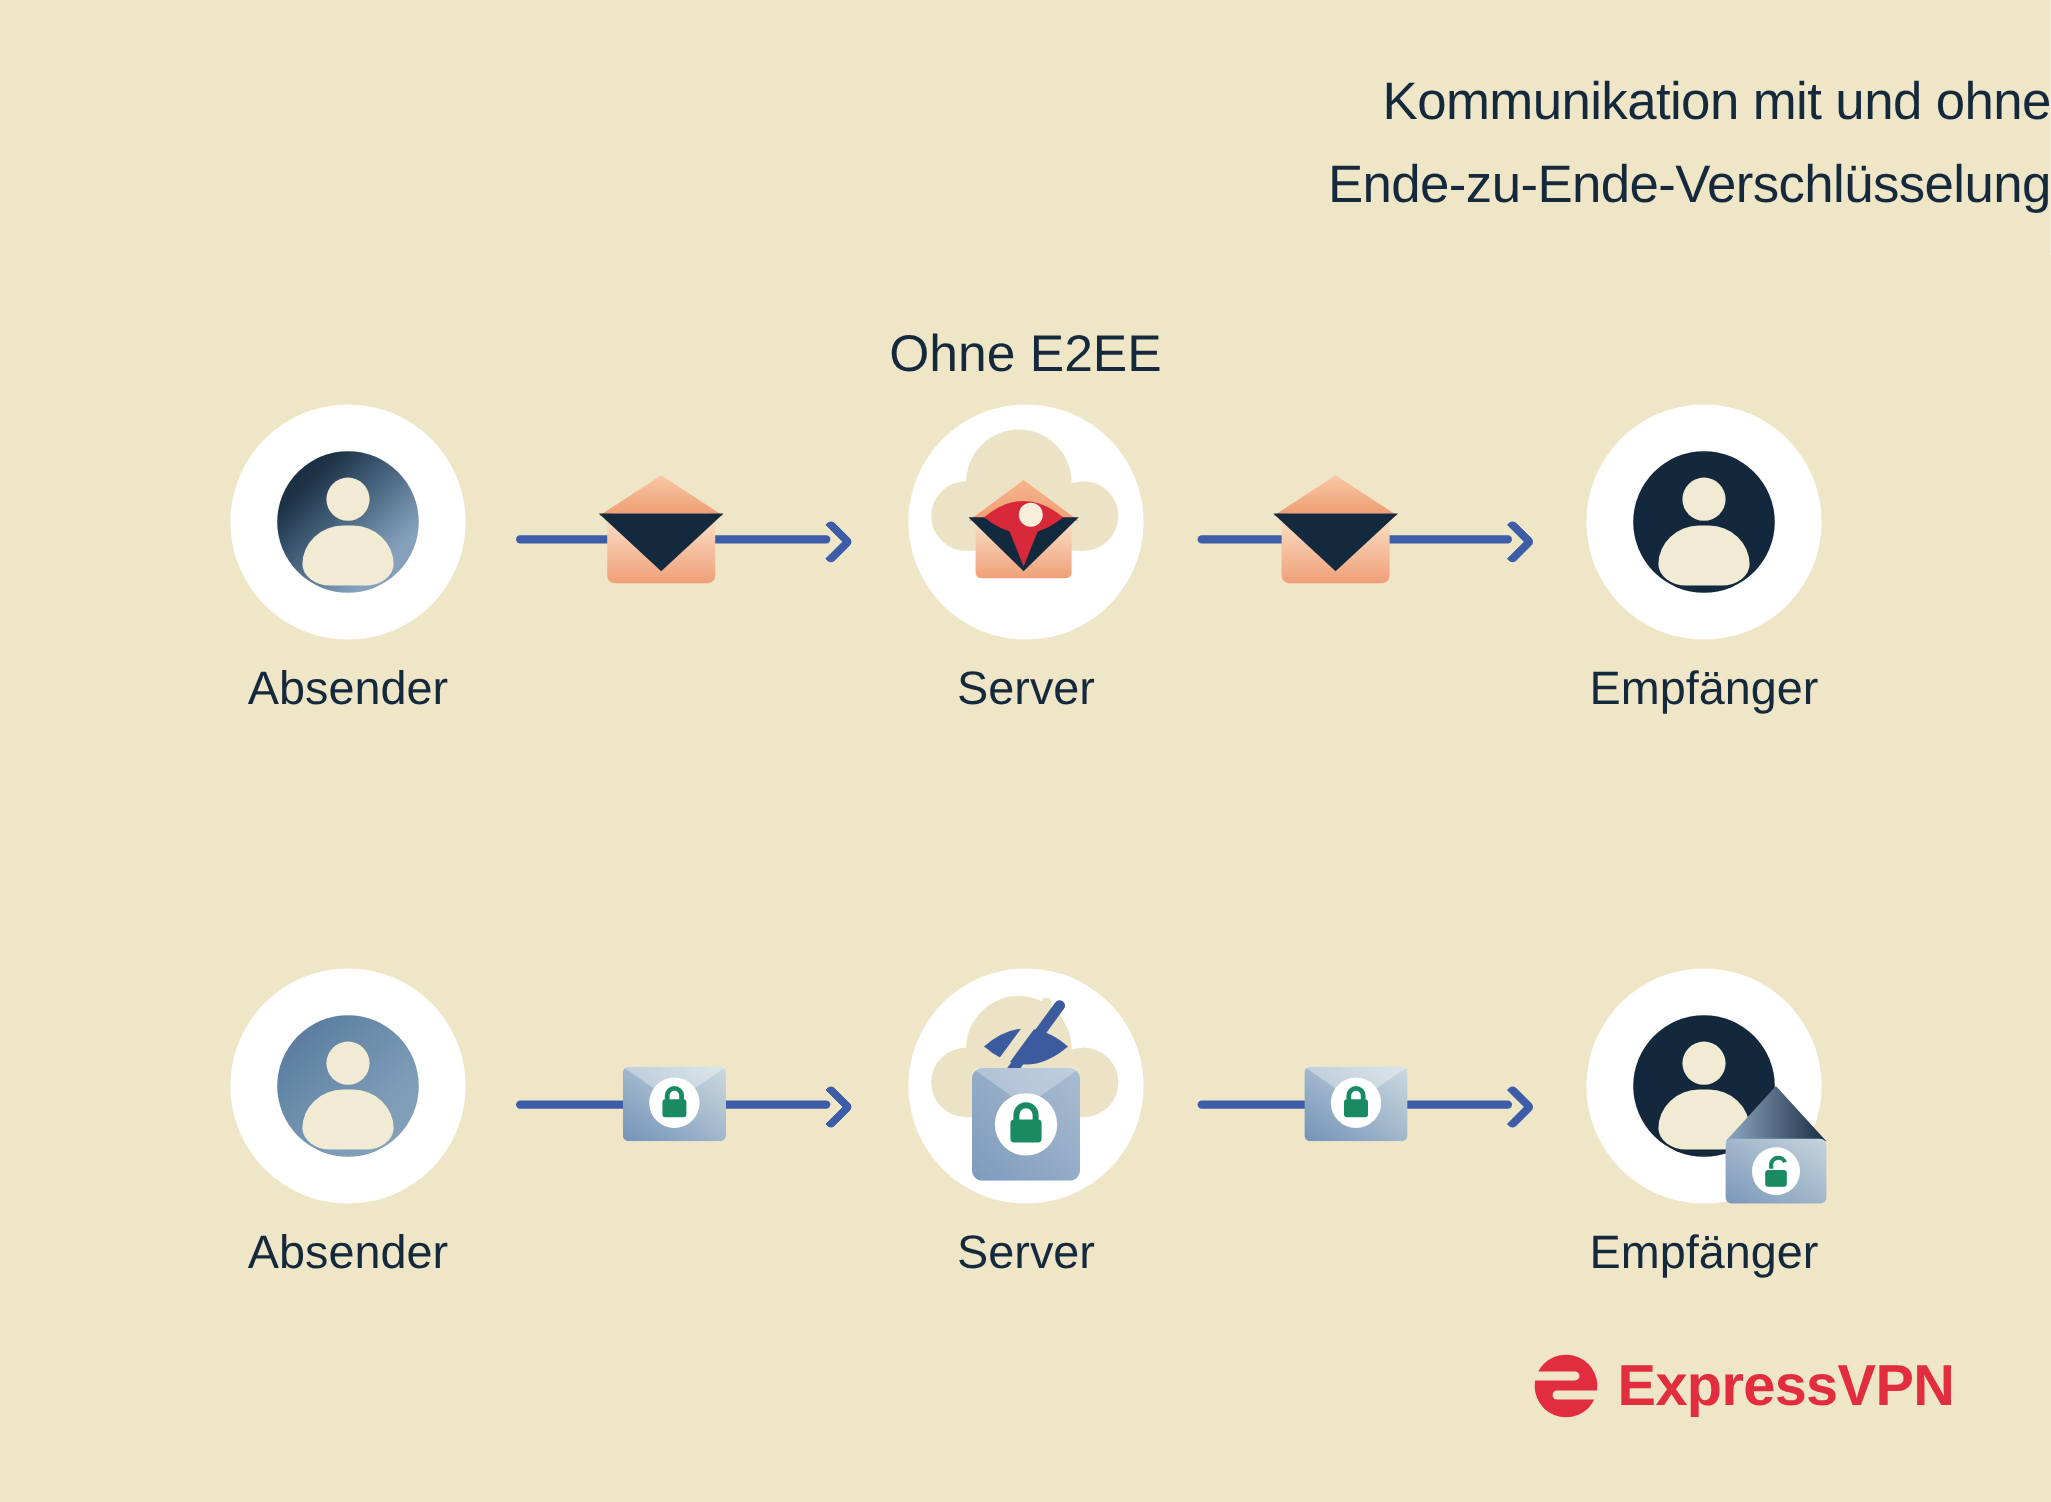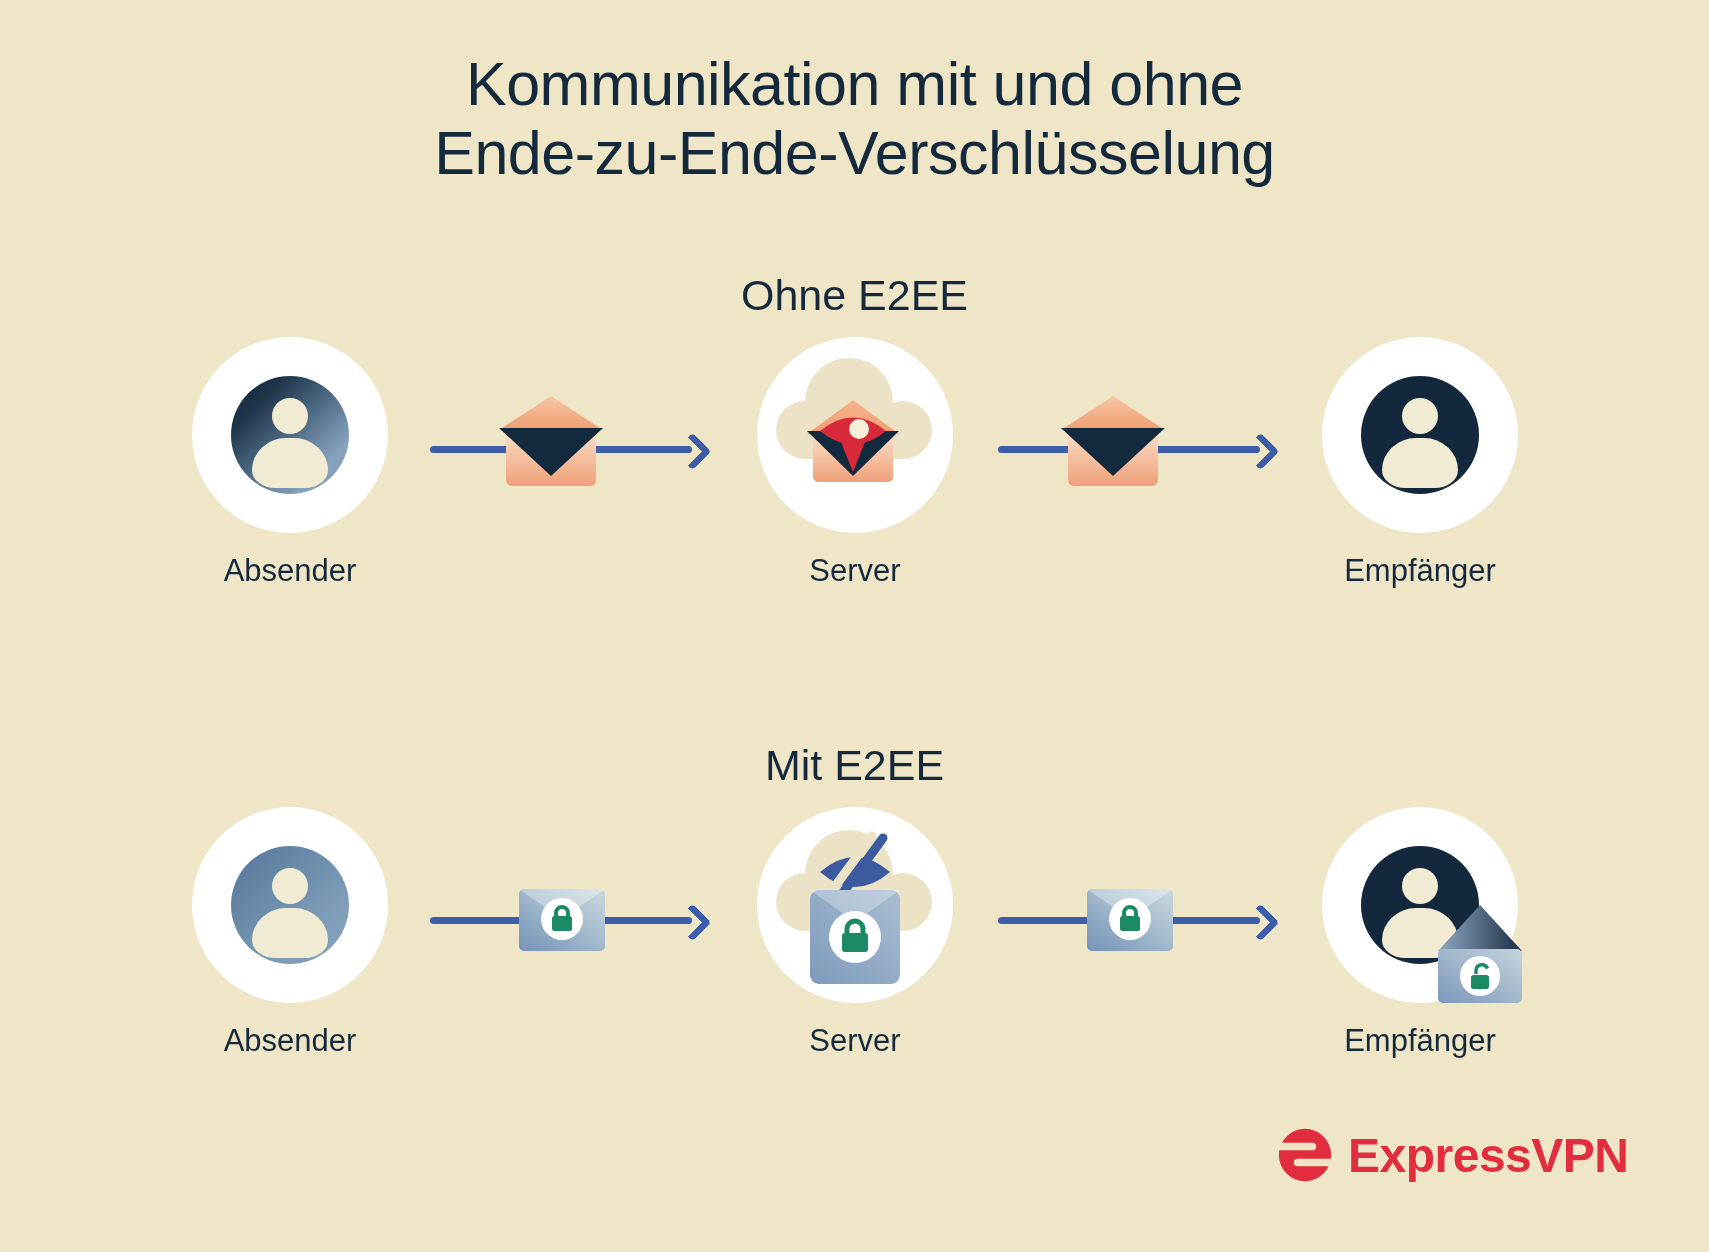--- a/index.html
+++ b/index.html
@@ -10,37 +10,37 @@
     --green:#1a8a63;
     --brand:#e12d3d;
     --person:#f2ebd3;
     --cloud:#ece3c6;
   }
   html,body{margin:0;padding:0;background:#ffffff;}
   .canvas{
     position:relative;width:1709px;height:1252px;background:var(--bg);
     overflow:hidden;font-family:"Liberation Sans", sans-serif;color:var(--navy);
   }
-  .title{position:absolute;left:0;top:50px;width:100%;text-align:center;
-         font-size:61px;line-height:69px;letter-spacing:-0.5px;color:var(--navy);}
+  .title{position:absolute;left:0;top:50px;width:100%;text-align:right;
+         font-size:44px;line-height:69px;letter-spacing:-0.5px;color:var(--navy);}
   .heading{position:absolute;left:0;width:100%;text-align:center;font-size:43px;color:var(--navy);margin-top:38px;}
   .circle{position:absolute;width:196px;height:196px;border-radius:50%;background:#ffffff;}
   .inner{position:absolute;left:39px;top:39px;width:118px;height:118px;border-radius:50%;overflow:hidden;}
   .g-sender1{background:linear-gradient(135deg,#13283c 0%,#1d3348 22%,#4a6781 48%,#87a2bc 78%,#7e9ab6 100%);}
   .g-sender2{background:linear-gradient(135deg,#54749a 0%,#688aa8 35%,#7e9cb8 70%,#88a4bd 100%);}
   .g-dark{background:#13283c;}
   .p-head{position:absolute;left:50%;top:22px;width:36px;height:36px;margin-left:-18px;
           border-radius:50%;background:var(--person);}
   .p-body{position:absolute;left:50%;top:62px;width:76px;height:50px;margin-left:-38px;
           border-radius:38px 38px 26px 26px / 36px 36px 20px 20px;background:var(--person);}
   .arrow{position:absolute;height:7px;border-radius:4px;background:var(--blue);}
   .arrow::after{content:"";position:absolute;right:-14px;top:-8px;width:20px;height:20px;
           border-top:7px solid var(--blue);border-right:7px solid var(--blue);
           border-radius:5px;transform:rotate(45deg);}
-  .nlabel{position:absolute;transform:translateX(-50%);font-size:31px;white-space:nowrap;color:var(--navy);}
+  .nlabel{position:absolute;transform:translateX(-50%);font-size:39px;white-space:nowrap;color:var(--navy);}
   .abs{position:absolute;}
   .logo{position:absolute;left:1277px;top:1125px;display:flex;align-items:center;gap:15px;}
   .logo-text{font-size:48px;font-weight:bold;letter-spacing:-0.5px;color:var(--brand);}
 </style>
 </head>
 <body>
 
 <div class="canvas">
 
   <svg width="0" height="0" style="position:absolute" aria-hidden="true">
@@ -127,21 +127,20 @@
   <svg class="abs" style="left:1061px;top:396px" width="104" height="92" viewBox="0 0 104 92">
     <polygon points="52,0 104,34 0,34" fill="url(#gFlap)"></polygon>
     <rect x="7" y="32" width="90" height="58" rx="6" fill="url(#gBody)"></rect>
     <polygon points="0,32 104,32 52,80" fill="#13293d"></polygon>
   </svg>
 
   <div class="nlabel" style="left:290px;top:553px">Absender</div>
   <div class="nlabel" style="left:855px;top:553px">Server</div>
   <div class="nlabel" style="left:1420px;top:553px">Empfänger</div>
 
-  <div class="heading" style="top:703px">Mit E2EE</div>
 
   <div class="circle" style="left:192px;top:807px">
     <div class="inner g-sender2">
       <span class="p-head"></span>
       <span class="p-body"></span>
     </div>
   </div>
 
   <div class="circle" style="left:757px;top:807px">
     <svg class="abs" style="left:8px;top:21px" width="176" height="104" viewBox="0 0 176 104">

